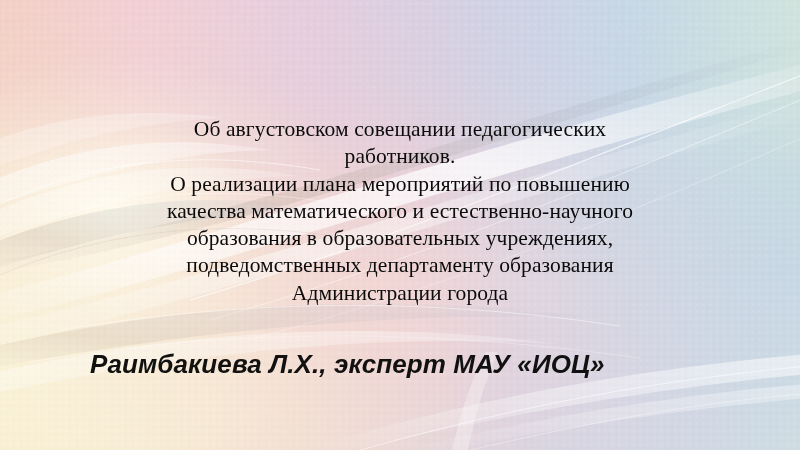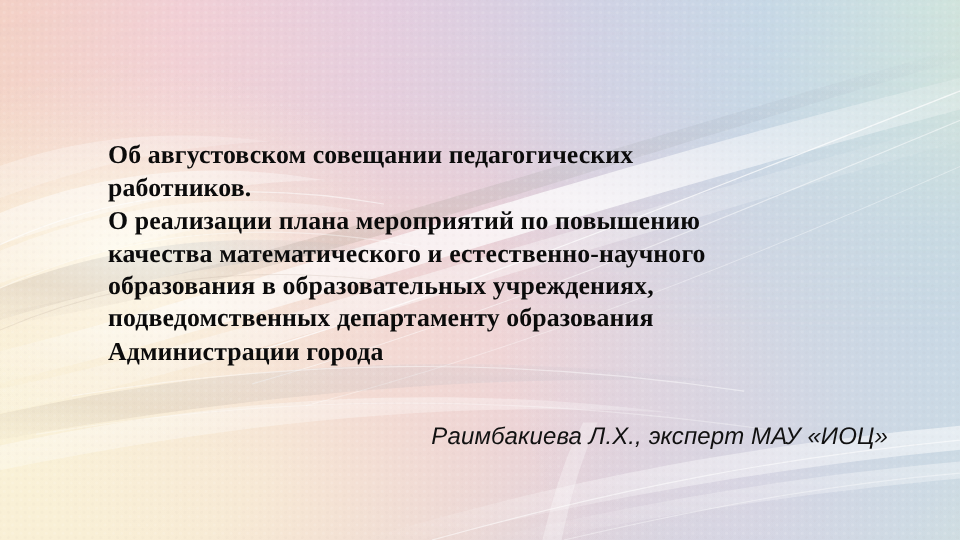--- a/index.html
+++ b/index.html
@@ -127,39 +127,39 @@
     top: 0;
     width: 800px;
     height: 450px;
   }
 
   .slide-title {
     position: absolute;
     left: 90px;
     top: 116px;
     width: 620px;
+    text-align: center;
     font-family: "Liberation Serif", "DejaVu Serif", serif;
-    font-weight: bold;
+    font-weight: normal;
     font-size: 21.5px;
     line-height: 27.3px;
     color: #0b0b0b;
     letter-spacing: 0.1px;
     white-space: pre-line;
   }
 
   .slide-subtitle {
     position: absolute;
     left: 90px;
     top: 352px;
     width: 650px;
-    text-align: right;
     font-family: "Liberation Sans", "DejaVu Sans", sans-serif;
     font-style: italic;
-    font-weight: normal;
-    font-size: 20px;
+    font-weight: bold;
+    font-size: 26px;
     line-height: 25px;
     color: #111111;
     letter-spacing: 0.1px;
   }
 </style>
 </head>
 <body>
 
 <div class="slide">
 

